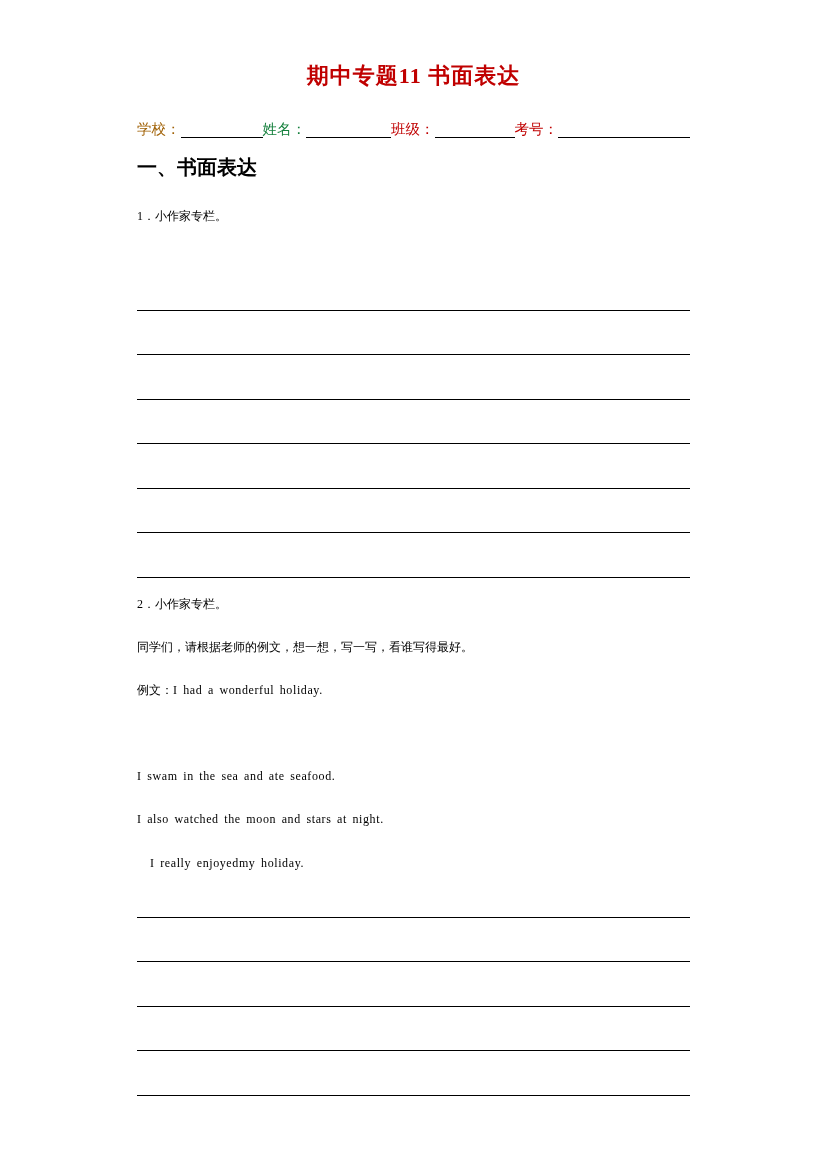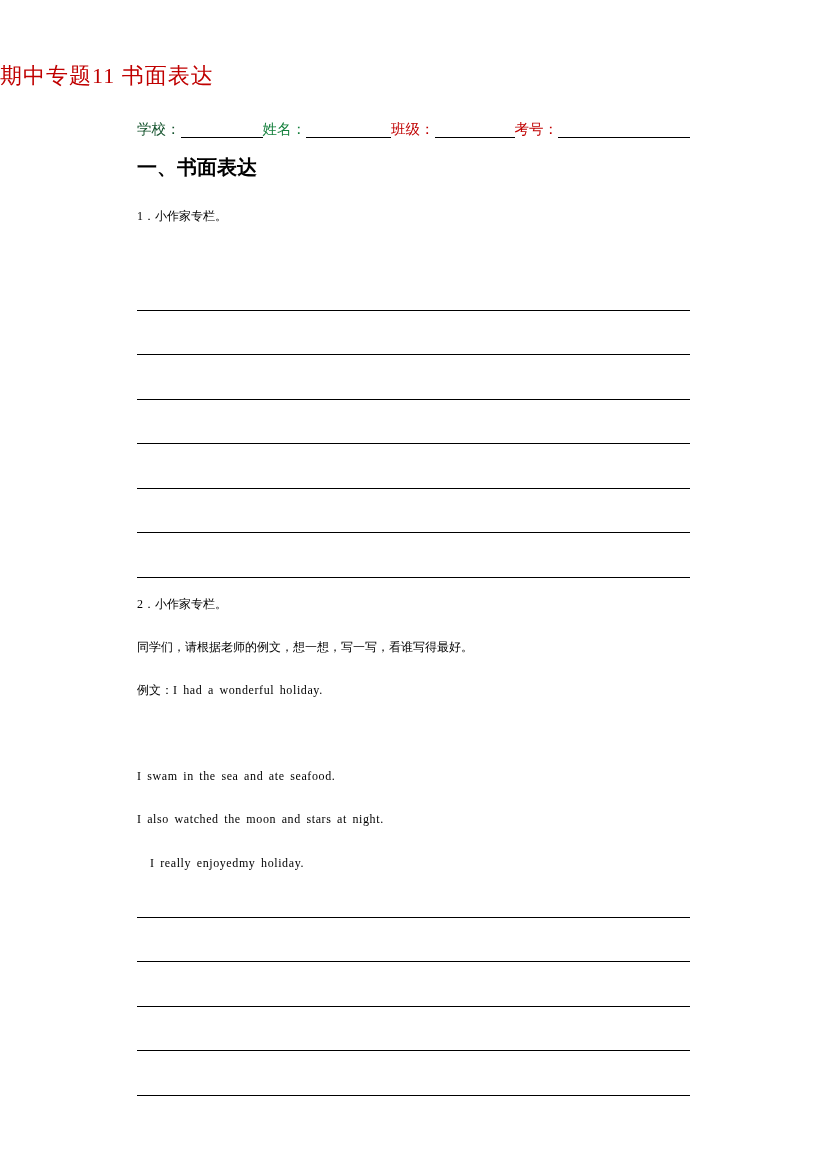--- a/index.html
+++ b/index.html
@@ -6,21 +6,22 @@
   .page {
     position:relative;
     width:827px; height:1169px;
     background:#ffffff;
     font-family:"Liberation Serif","DejaVu Serif",serif;
     color:#000000;
     overflow:hidden;
   }
   .title {
     position:absolute; top:61px; left:0; right:0; margin:0;
-    font-size:22px; font-weight:normal;
+    text-align:center;
+    font-size:22px; font-weight:bold;
     letter-spacing:1px;
   }
   .header-row {
     position:absolute; top:117px; left:137px; width:553px; height:21px;
     display:flex; align-items:flex-end;
     font-size:14.5px;
   }
   .hlabel { flex:0 0 auto; line-height:18px; }
   .uline { border-bottom:1px solid #000; height:17px; flex:0 0 auto; }
   .u1 { width:82px; } .u2 { width:85px; } .u3 { width:80px; } .u4 { flex:1 1 auto; }
@@ -44,21 +45,21 @@
   .wline { height:43.5px; border-bottom:1px solid #000; }
 </style>
 </head>
 <body>
 
 <div class="page">
 
   <h1 class="title" style="color: rgb(192, 0, 0);">期中专题11 书面表达</h1>
 
   <div class="header-row">
-    <span class="hlabel hred" style="color: #14532d;">学校：</span>
+    <span class="hlabel hred" style="color: #a16207;">学校：</span>
     <span class="uline u1"></span>
     <span class="hlabel hred" style="color: #15803d;">姓名：</span>
     <span class="uline u2"></span>
     <span class="hlabel hred" style="color: rgb(192, 0, 0);">班级：</span>
     <span class="uline u3"></span>
     <span class="hlabel hred" style="color: rgb(192, 0, 0);">考号：</span>
     <span class="uline u4"></span>
   </div>
 
   <div class="section-heading">一、书面表达</div>

